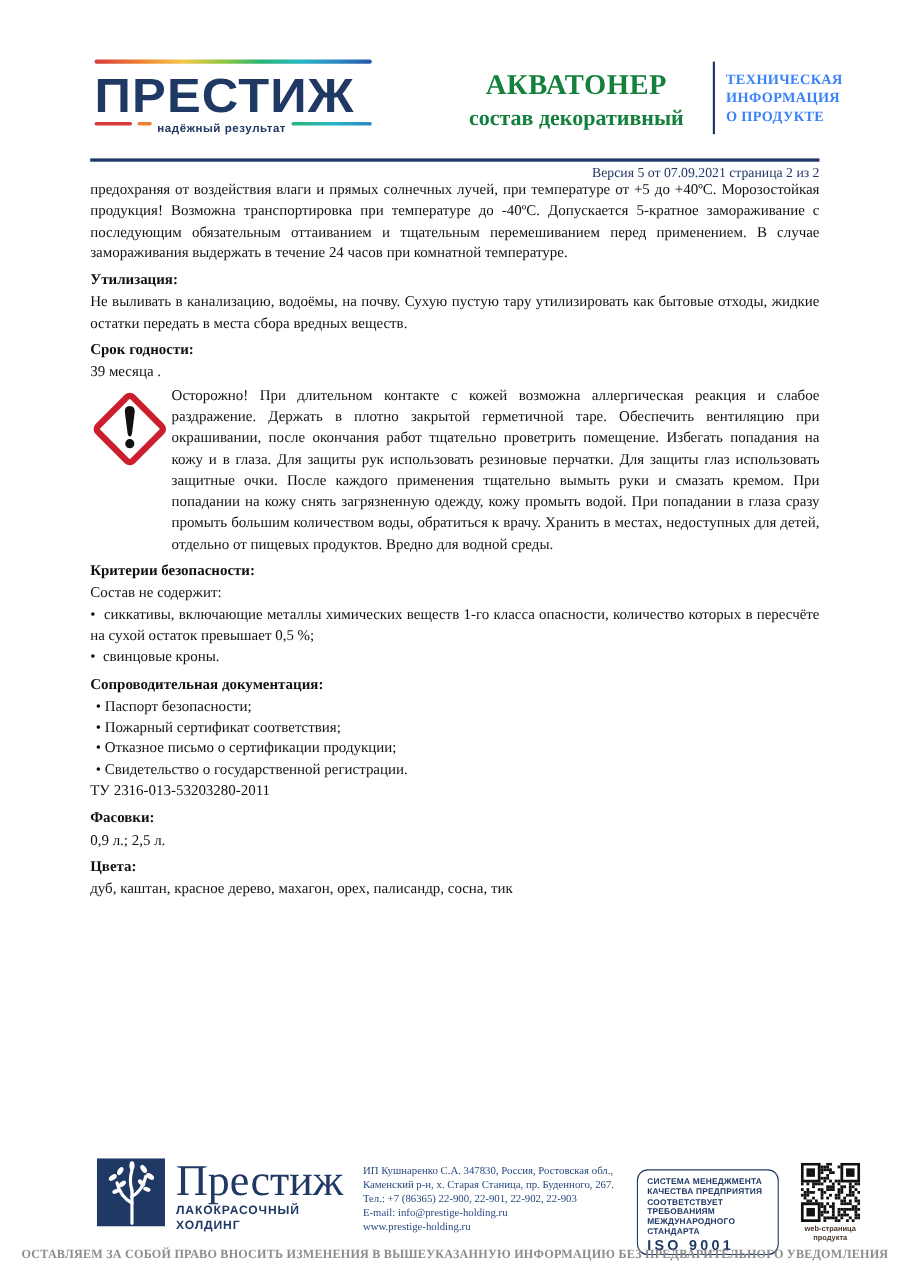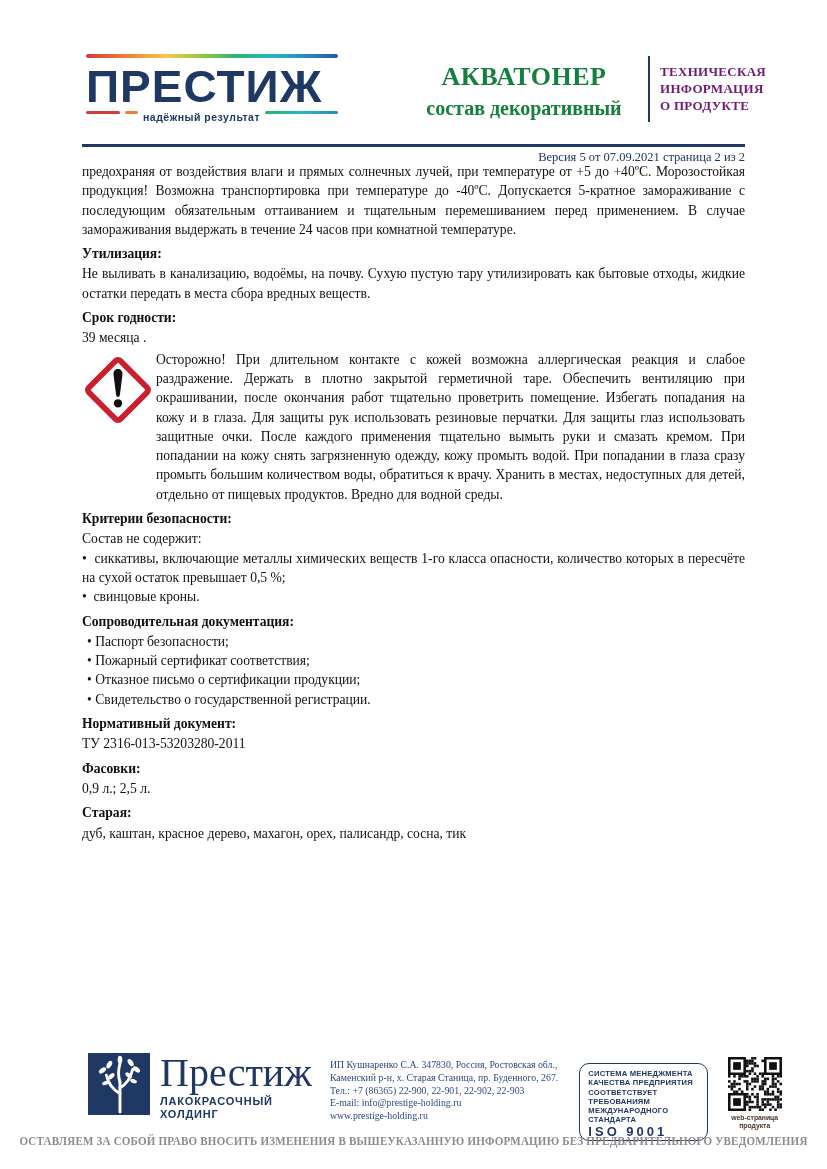--- a/index.html
+++ b/index.html
@@ -16,21 +16,21 @@
   .dash-red{width:34px;background:#d63a3a;}
   .dash-orange{width:13px;background:#ef8032;}
   .tagline-text{font-family:"Liberation Sans",sans-serif;font-size:10.5px;font-weight:700;
     color:#1f3864;letter-spacing:.5px;white-space:nowrap;}
   .tagline-line{flex:1;height:2.5px;border-radius:2px;
     background:linear-gradient(90deg,#29b473,#29b8c5,#2e86c1);}
   .title-block{position:absolute;left:408px;top:62px;width:232px;text-align:center;color:#15803d;}
   .product-name{font-size:26px;font-weight:700;letter-spacing:.5px;}
   .product-subtitle{font-size:20px;font-weight:700;margin-top:5px;}
   .divider-v{position:absolute;left:648px;top:56px;width:2px;height:66px;background:#1f3864;}
-  .doctype{position:absolute;left:660px;top:63px;color:#701a75;font-weight:700;
+  .doctype{position:absolute;left:660px;top:63px;color:#3b82f6;font-weight:700;
     font-size:13px;line-height:17px;letter-spacing:.3px;}
   .header-rule{position:absolute;left:82px;right:82px;top:144px;height:2.5px;background:#1f3864;}
   .version-line{position:absolute;right:82px;top:150px;color:#1f3864;font-size:12.5px;}
   
   .content{position:absolute;left:82px;top:162px;width:663px;
     font-size:13.6px;line-height:19.3px;text-align:justify;}
   .content p{margin:0;}
   h3.sec{font-size:13.6px;line-height:19.3px;margin:5px 0 1px 0;text-align:left;}
   .precaution-row{display:flex;align-items:flex-start;margin-top:2px;}
   .ghs-wrap{flex:0 0 74px;padding-top:4px;}
@@ -115,27 +115,26 @@
     <p>Состав не содержит:</p>
     <p class="bullet">сиккативы, включающие металлы химических веществ 1-го класса опасности, количество которых в пересчёте на сухой остаток превышает 0,5 %;</p>
     <p class="bullet">свинцовые кроны.</p>
 
     <h3 class="sec">Сопроводительная документация:</h3>
     <p class="bullet-sm bullet">Паспорт безопасности;</p>
     <p class="bullet-sm bullet">Пожарный сертификат соответствия;</p>
     <p class="bullet-sm bullet">Отказное письмо о сертификации продукции;</p>
     <p class="bullet-sm bullet">Свидетельство о государственной регистрации.</p>
 
-    <h3 class="sec">Нормативный документ:</h3>
     <p>ТУ 2316-013-53203280-2011</p>
 
     <h3 class="sec">Фасовки:</h3>
     <p>0,9 л.; 2,5 л.</p>
 
-    <h3 class="sec">Старая:</h3>
+    <h3 class="sec">Цвета:</h3>
     <p>дуб, каштан, красное дерево, махагон, орех, палисандр, сосна, тик</p>
   </div>
 
   <div class="footer">
     <div class="f-logo">
       <svg class="tree-box" viewBox="0 0 64 64" aria-hidden="true">
         <rect width="64" height="64" fill="#1f3864"></rect>
         <g stroke="#fff" fill="none" stroke-width="3" stroke-linecap="round">
           <path d="M33 61 V30"></path>
           <path d="M33 42 C26 38 21 32 19 23"></path>

